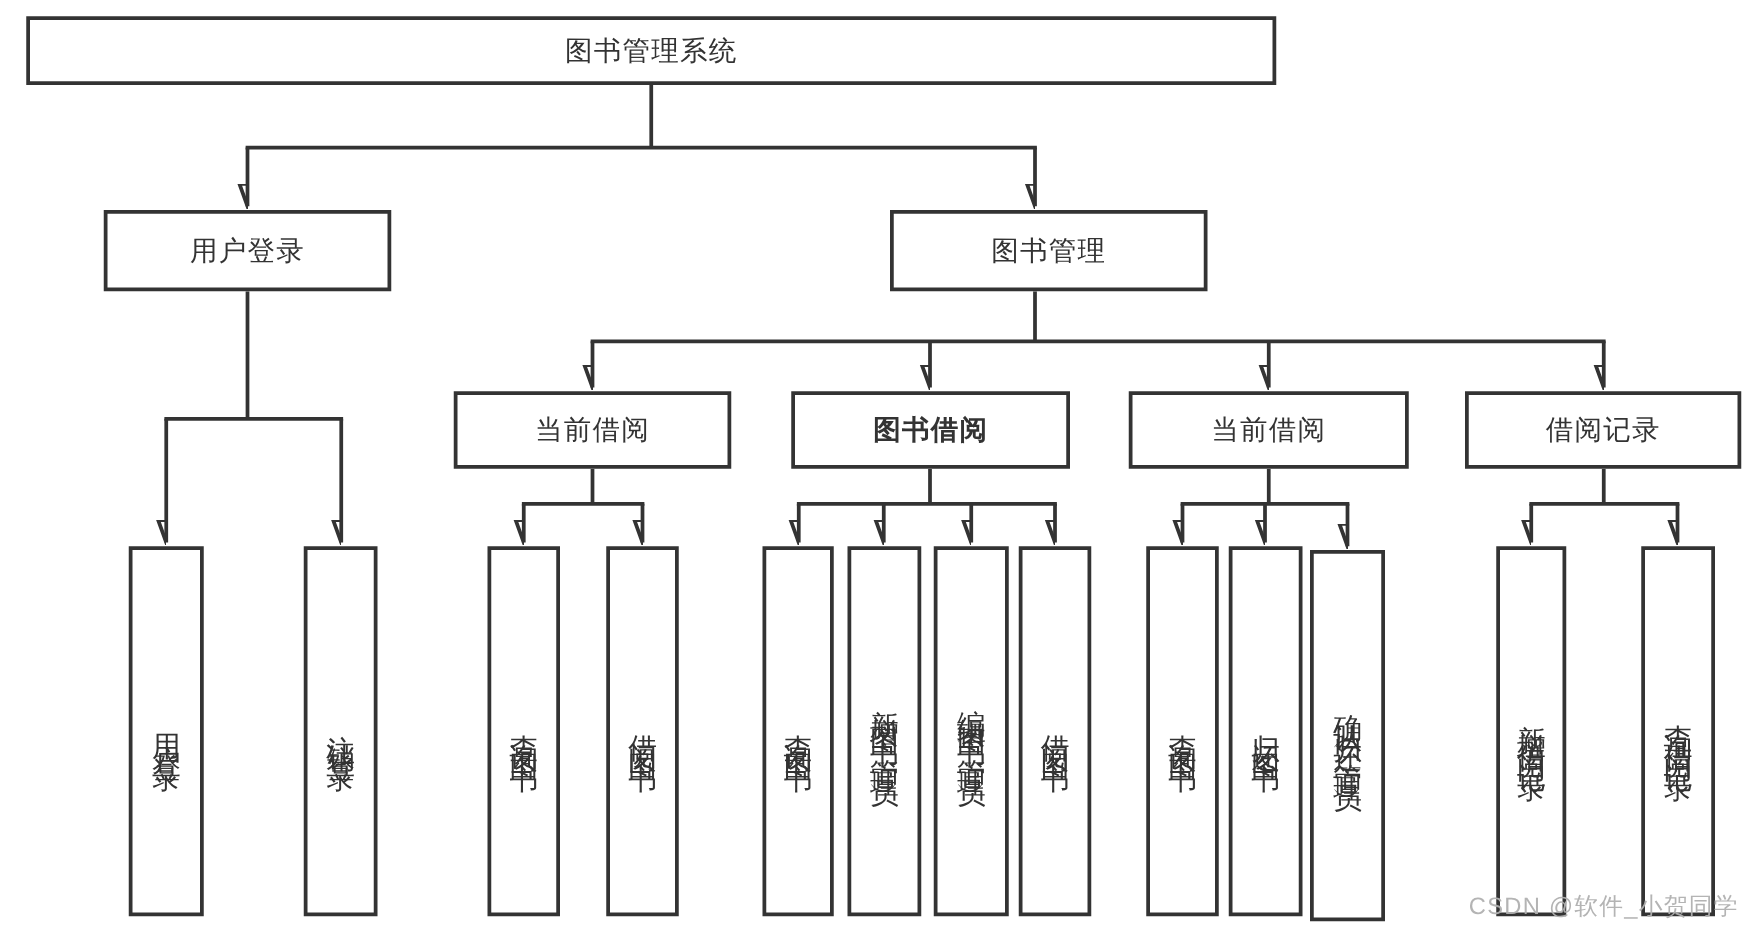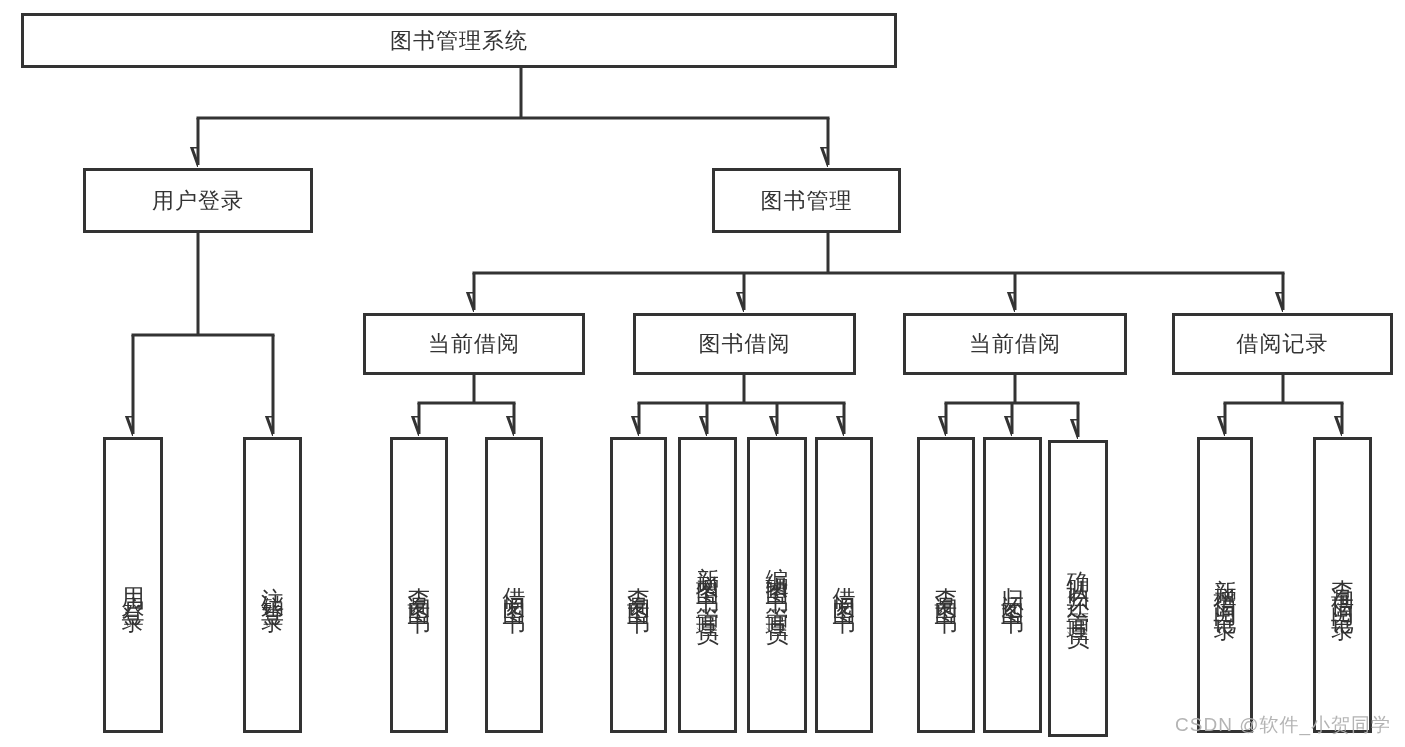--- a/index.html
+++ b/index.html
@@ -104,35 +104,35 @@
     </g>
 
     <g>
       <path d="M1283,375 V403"></path>
       <path class="bar" d="M1225,403 H1342"></path>
       <path d="M1225,403 V434" marker-end="url(#arrow)"></path>
       <path d="M1342,403 V434" marker-end="url(#arrow)"></path>
     </g>
   </svg>
 
-  <div class="node hnode" style="left:21px;top:13px;width:876px;height:55px;">
+  <div class="node hnode" style="left:21px;top:13px;width:1000px;height:55px;">
     <span>图书管理系统</span>
   </div>
 
   <div class="node hnode" style="left:83px;top:168px;width:230px;height:65px;">
     <span>用户登录</span>
   </div>
-  <div class="node hnode" style="left:712px;top:168px;width:189px;height:65px;">
+  <div class="node hnode" style="left:712px;top:168px;width:254px;height:65px;">
     <span>图书管理</span>
   </div>
 
   <div class="node hnode" style="left:363px;top:313px;width:222px;height:62px;">
     <span>当前借阅</span>
   </div>
-  <div class="node hnode" style="left:633px;top:313px;width:223px;height:62px;">
+  <div class="node hnode" style="left:633px;top:313px;width:223px;height:62px;font-weight:bold;">
     <span>图书借阅</span>
   </div>
   <div class="node hnode" style="left:903px;top:313px;width:224px;height:62px;">
     <span>当前借阅</span>
   </div>
   <div class="node hnode" style="left:1172px;top:313px;width:221px;height:62px;">
     <span>借阅记录</span>
   </div>
 
   <div class="node leaf" style="left:103px;top:437px;width:60px;height:296px;">

